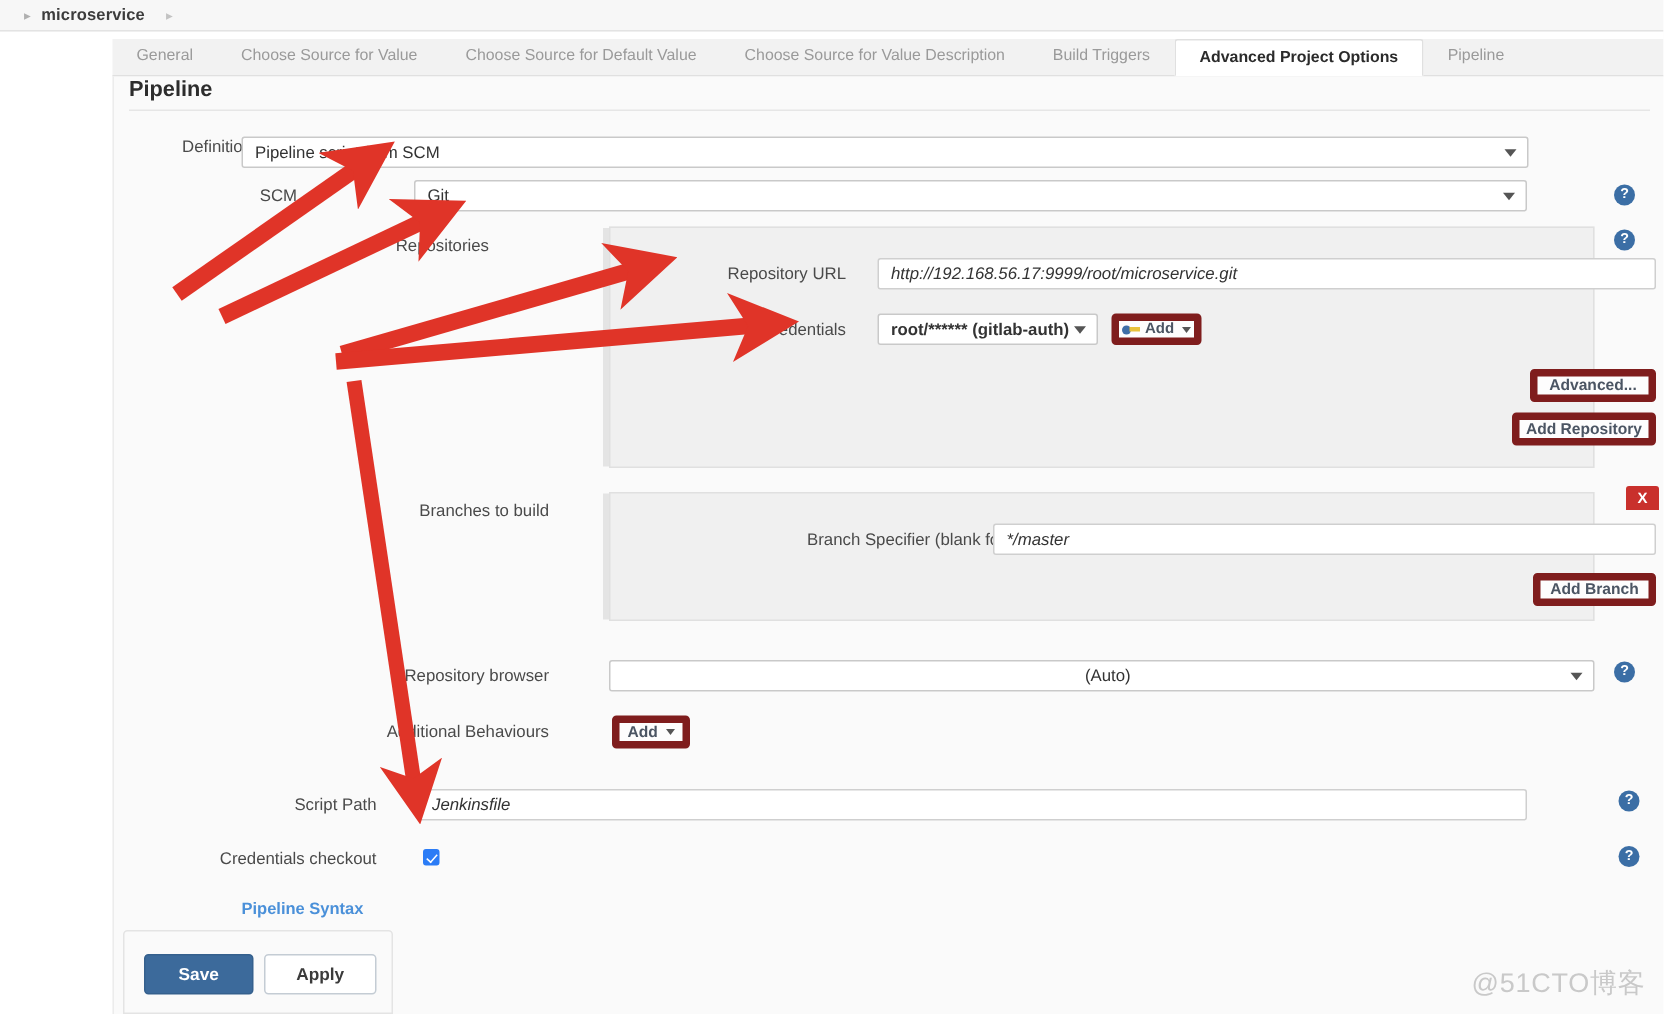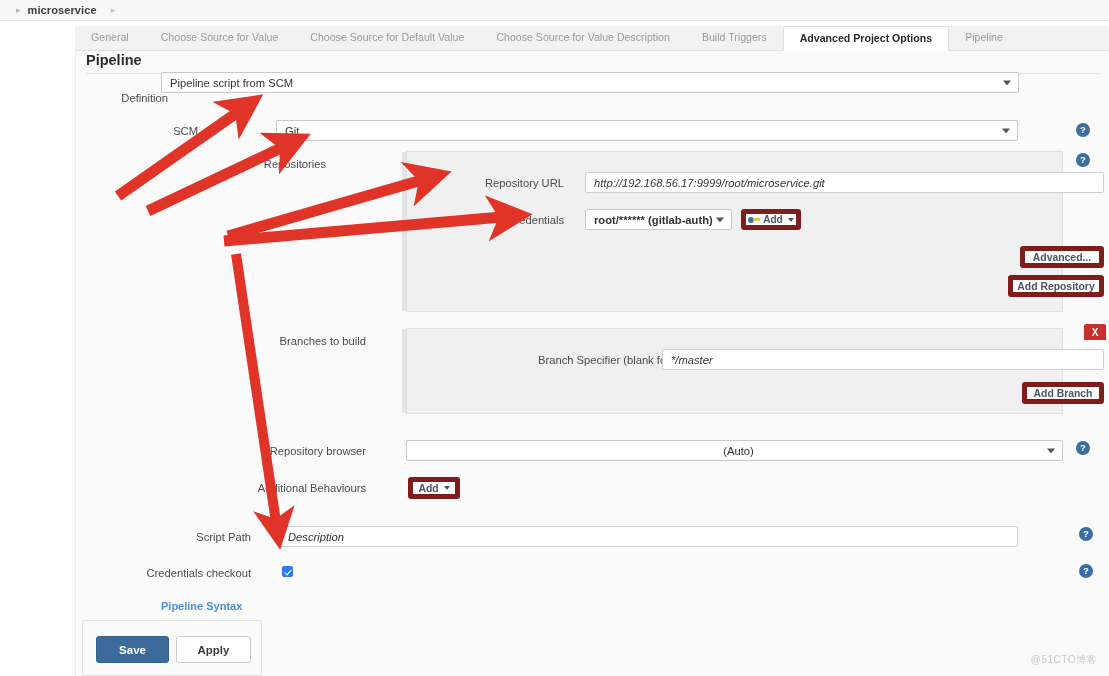--- a/index.html
+++ b/index.html
@@ -246,21 +246,21 @@
     border-radius: 3px;
     color: #3b3b3b;
     font-size: 11.5px; font-weight: bold;
     display: flex; align-items: center; justify-content: center;
     cursor: pointer;
   }
 
   
   .watermark {
     position: absolute; right: 12px; bottom: 9px;
-    font-size: 10px; color: #c9c9c9;
+    font-size: 18px; color: #c9c9c9;
     letter-spacing: .5px;
   }
 
   
   .anno {
     position: absolute; left: 0; top: 0;
     width: 1109px; height: 676px;
     pointer-events: none;
   }
 </style>
@@ -284,21 +284,21 @@
     <div class="tab active">Advanced Project Options</div>
     <div class="tab">Pipeline</div>
   </div>
 
   <div class="content">
 
     <div class="section-title">Pipeline</div>
     <div class="section-rule"></div>
 
     <div class="lbl" style="left:0px; top:40px; width:92px;">Definition</div>
-    <div class="sel" style="left:85px; top:21px; width:858px;">
+    <div class="sel" style="left:85px; top:40px; width:858px;">
       <span>Pipeline script from SCM</span>
       <span class="chev"></span>
     </div>
 
     <div class="lbl" style="left:30px; top:73px; width:92px;">SCM</div>
     <div class="sel" style="left:200px; top:69px; width:742px;">
       <span>Git</span>
       <span class="chev"></span>
     </div>
     <div class="help" style="left:1000px; top:72px;">?</div>
@@ -356,21 +356,21 @@
     <div class="help" style="left:1000px; top:390px;">?</div>
 
     <div class="lbl" style="left:140px; top:430px; width:150px;">Additional Behaviours</div>
     <div class="btn" style="left:332px; top:426px; width:52px;">
       <span>Add</span>
       <span class="caret"></span>
     </div>
 
     <div class="lbl" style="left:30px; top:479px; width:145px;">Script Path</div>
     <div class="fld" style="left:203px; top:475px; width:739px;">
-      <span>Description</span>
+      <span>Jenkinsfile</span>
     </div>
     <div class="help" style="left:1003px; top:476px;">?</div>
 
     <div class="lbl" style="left:30px; top:515px; width:145px;">Credentials checkout</div>
     <div class="cbox" style="left:206px; top:515px;"></div>
     <div class="help" style="left:1003px; top:513px;">?</div>
 
     <div class="pipeline-syntax" style="left:85px; top:549px;">Pipeline Syntax</div>
   </div>
 

